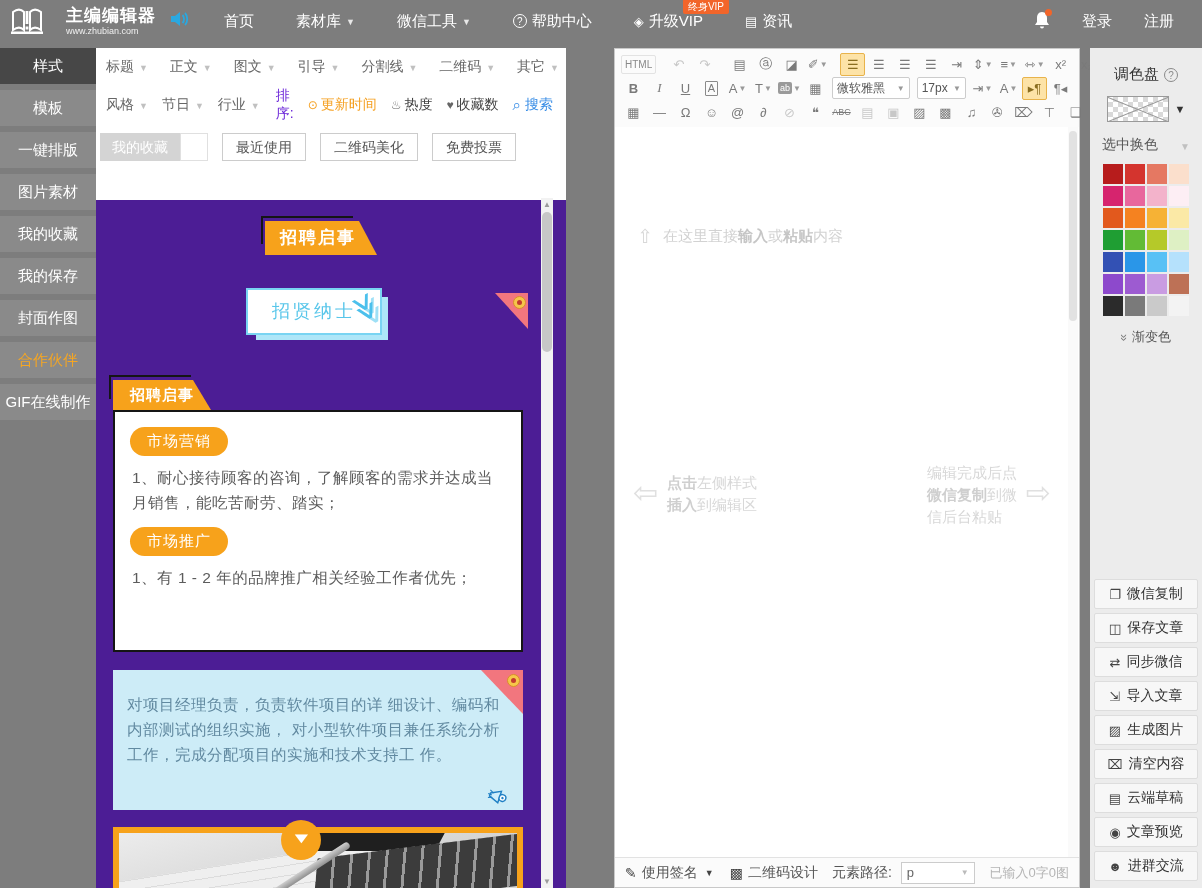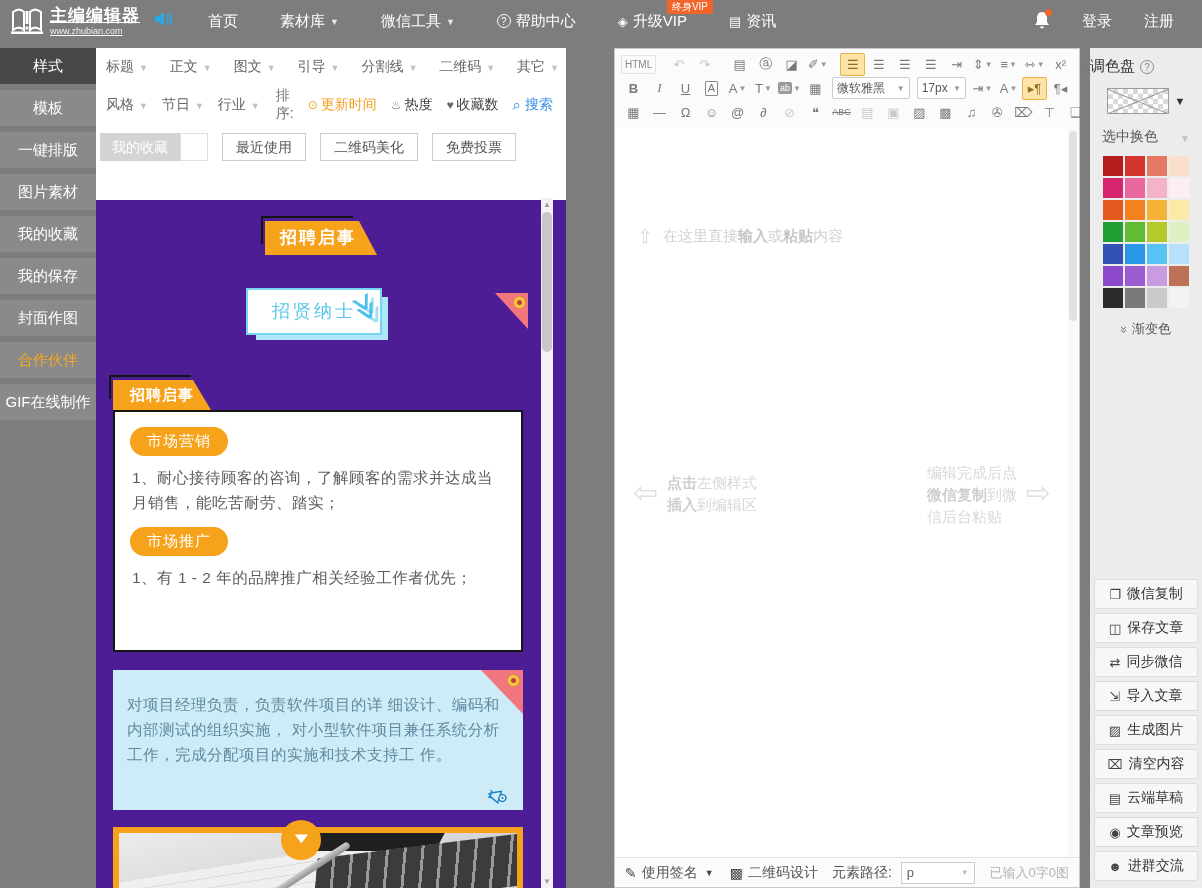--- a/index.html
+++ b/index.html
@@ -7,21 +7,21 @@
     width:1202px;height:888px;overflow:hidden;position:relative;
     background:#7d7d7d;
     font-family:"Liberation Sans","DejaVu Sans",sans-serif;
     -webkit-font-smoothing:antialiased;
   }
 
   
   #topbar{position:absolute;left:0;top:0;width:1202px;height:42px;background:#7d7d7d;color:#fff;display:flex;align-items:center;}
   .logo{display:flex;align-items:center;margin-left:10px;}
   .logo svg{display:block}
-  .logo-text{margin-left:6px;line-height:1;text-decoration:underline;}
+  .logo-text{margin-left:22px;line-height:1;}
   .logo-title{font-size:17px;font-weight:bold;letter-spacing:1px;}
   .logo-sub{font-size:9px;margin-top:3px;color:#f0f0f0;}
   .speaker{margin-left:14px;}
   #main-nav{display:flex;align-items:center;margin-left:34px;gap:42px;font-size:15px;}
   .nav-item{display:flex;align-items:center;gap:5px;cursor:pointer;position:relative;white-space:nowrap;}
   .nav-caret{font-size:9px;color:#e8e8e8;margin-top:2px}
   .nav-ico{font-size:13px}
   .vip-badge{position:absolute;top:-13px;right:-26px;background:#f2652a;color:#fff;font-size:10px;padding:1px 5px;border-radius:2px;line-height:1.3;}
   #topbar-right{margin-left:auto;display:flex;align-items:center;gap:32px;margin-right:28px;font-size:15px;}
   .bell{position:relative}
@@ -33,21 +33,21 @@
   .side-item.active{background:#474747;}
   .side-item.partner{color:#f5a623;}
 
   
   #style-panel{position:absolute;left:96px;top:48px;width:470px;height:840px;background:#fff;}
   #filter-row1{display:flex;justify-content:space-between;padding:10px 7px 2px 10px;font-size:14px;color:#666;}
   .f-item{display:flex;align-items:center;gap:5px;cursor:pointer;white-space:nowrap}
   .f-caret{font-size:9px;color:#c0c0c0;margin-top:2px}
   #filter-row2{display:flex;align-items:center;padding:9px 14px 2px 10px;font-size:14px;color:#666;gap:14px;}
   #filter-row2 .f-item{gap:5px}
-  .sort-label{color:#737373;margin-left:2px}
+  .sort-label{color:#6d28d9;margin-left:2px}
   .sort-opt{display:flex;align-items:center;gap:3px;cursor:pointer;color:#444;white-space:nowrap}
   .sort-opt .ic{font-size:12px;color:#666}
   .sort-opt.on{color:#f5a021}
   .sort-opt.on .ic{color:#f5a021}
   .search-link{color:#3a8ee6;display:flex;align-items:center;gap:4px;cursor:pointer;margin-left:auto;white-space:nowrap}
   .search-link .ic{font-size:15px;transform:rotate(0deg)}
   #quick-row{display:flex;align-items:center;padding:8px 10px 6px 4px;gap:14px;}
   .split-btn{display:flex;height:28px;cursor:pointer}
   .split-gray{background:#d4d4d4;color:#fff;font-size:14px;line-height:28px;padding:0 12px;}
   .split-white{width:28px;background:#fff;border:1px solid #e0e0e0;box-sizing:border-box}
@@ -137,21 +137,21 @@
   #ed-bottom{position:absolute;left:0;bottom:0;right:0;height:30px;background:#fbfbfb;border-top:1px solid #e2e2e2;display:flex;align-items:center;font-size:14px;color:#555;padding:0 10px;box-sizing:border-box;gap:6px;}
   .eb-ic{font-size:14px;color:#444}
   .eb-caret{font-size:9px;color:#444;margin:0 10px 0 2px}
   .eb-group{display:flex;align-items:center;gap:5px;cursor:pointer;white-space:nowrap}
   #path-select{display:flex;align-items:center;justify-content:space-between;width:62px;height:20px;border:1px solid #ccc;background:#fff;font-size:13px;color:#666;padding:0 5px;margin-left:3px;cursor:pointer}
   #path-select .tb-caret{color:#bbb}
   #char-count{margin-left:auto;color:#b5b5b5;font-size:13px;white-space:nowrap}
 
   
   #right-panel{position:absolute;left:1090px;top:48px;width:112px;height:840px;background:#ececec;}
-  #palette-title{display:flex;align-items:center;gap:5px;font-size:15px;color:#333;margin-top:9px;}
+  #palette-title{display:flex;align-items:center;justify-content:center;gap:5px;font-size:15px;color:#333;margin-top:17px;}
   .q-circle{width:14px;height:14px;border:1px solid #8a8a8a;border-radius:50%;font-size:10px;line-height:14px;text-align:center;color:#8a8a8a;box-sizing:border-box;}
   #swatch-row{display:flex;align-items:center;justify-content:center;gap:6px;margin-top:12px;}
   #trans-swatch{position:relative;width:62px;height:26px;border:1px solid #9a9a9a;box-sizing:border-box;background:
      linear-gradient(45deg,#d9d9d9 25%,transparent 25%,transparent 75%,#d9d9d9 75%),
      linear-gradient(45deg,#d9d9d9 25%,#fff 25%,#fff 75%,#d9d9d9 75%);
      background-size:10px 10px;background-position:0 0,5px 5px;overflow:hidden;cursor:pointer}
   #trans-swatch:before,#trans-swatch:after{content:"";position:absolute;left:-6px;right:-6px;top:50%;height:1px;background:#9a9a9a;}
   #trans-swatch:before{transform:rotate(22deg)}
   #trans-swatch:after{transform:rotate(-22deg)}
   #swatch-caret{font-size:11px;color:#333;cursor:pointer}

